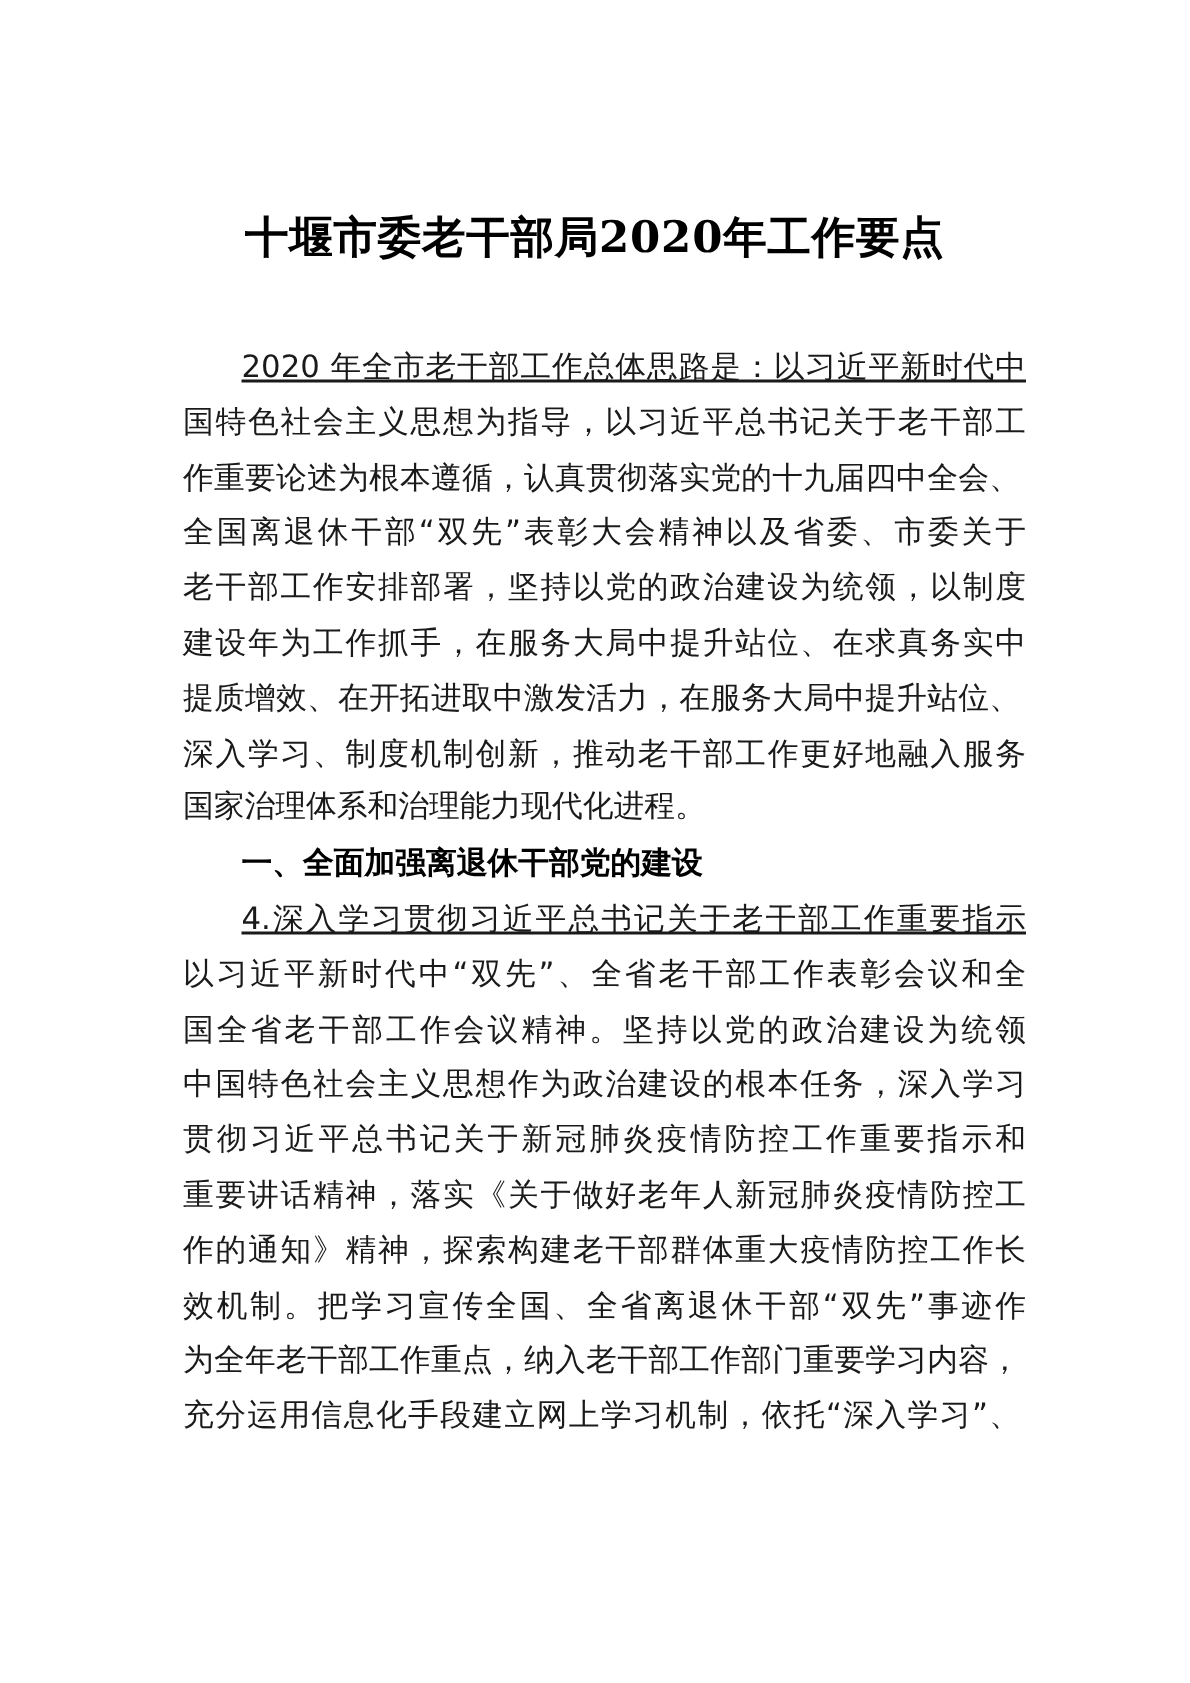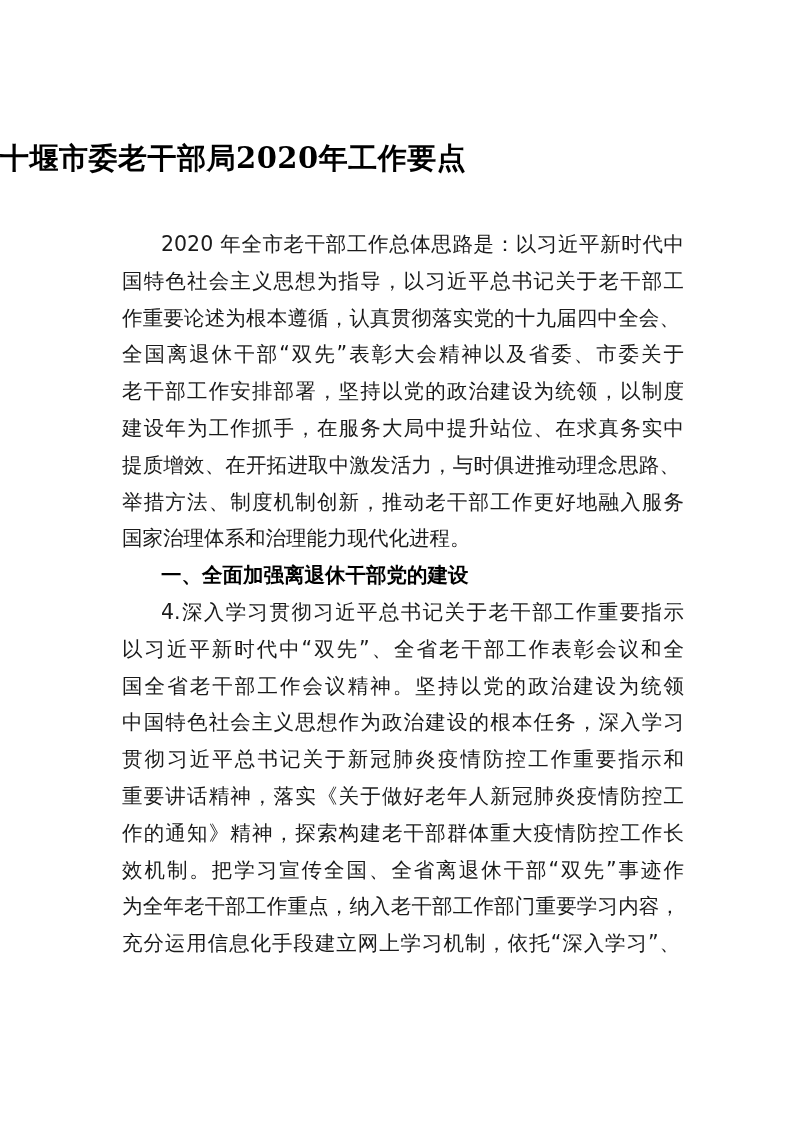--- a/index.html
+++ b/index.html
@@ -19,21 +19,21 @@
     position: absolute;
     left: 0; top: 0;
     width: 793px; height: 1122px;
     background: #ffffff;
   }
   .title {
     position: absolute;
     left: 0;
     top: 138px;
     width: 793px;
-    text-align: left;
+    text-align: center;
     font-family: "DejaVu Serif", "Liberation Serif", serif;
     font-weight: bold;
     font-size: 29px;
     line-height: 40px;
     letter-spacing: 0.5px;
     color: #000000;
   }
   .body-text {
     position: absolute;
     left: 122px;
@@ -47,20 +47,21 @@
     font-size: 20.5px;
     white-space: nowrap;
     text-align: justify;
     text-align-last: justify;
     font-family: "DejaVu Sans", "Liberation Sans", sans-serif;
     font-weight: normal;
     color: #1a1a1a;
   }
   .line.indent {
     padding-left: 39px;
+    text-decoration: underline;
   }
   .line.last {
     text-align-last: left;
     font-family: Liberation Serif, serif;
   }
   .line.heading {
     font-weight: bold;
     color: #000000;
     text-align-last: left;
     padding-left: 39px;
@@ -78,22 +79,22 @@
 
   <div class="body-text">
 
     <div>
       <span class="line indent">2020 年全市老干部工作总体思路是：以习近平新时代中</span>
       <span class="line">国特色社会主义思想为指导，以习近平总书记关于老干部工</span>
       <span class="line hang">作重要论述为根本遵循，认真贯彻落实党的十九届四中全会、</span>
       <span class="line">全国离退休干部“双先”表彰大会精神以及省委、市委关于</span>
       <span class="line">老干部工作安排部署，坚持以党的政治建设为统领，以制度</span>
       <span class="line">建设年为工作抓手，在服务大局中提升站位、在求真务实中</span>
-      <span class="line hang">提质增效、在开拓进取中激发活力，与时俱进推动理念思路、</span>
-      <span class="line">举措方法、制度机制创新，推动老干部工作更好地融入服务</span>
+      <span class="line hang">提质增效、在开拓进取中激发活力，在服务大局中提升站位、</span>
+      <span class="line">深入学习、制度机制创新，推动老干部工作更好地融入服务</span>
       <span class="line last">国家治理体系和治理能力现代化进程。</span>
     </div>
 
     <span class="line heading">一、全面加强离退休干部党的建设</span>
 
     <div>
       <span class="line indent">4.深入学习贯彻习近平总书记关于老干部工作重要指示</span>
       <span class="line">以习近平新时代中“双先”、全省老干部工作表彰会议和全</span>
       <span class="line">国全省老干部工作会议精神。坚持以党的政治建设为统领</span>
       <span class="line">中国特色社会主义思想作为政治建设的根本任务，深入学习</span>

